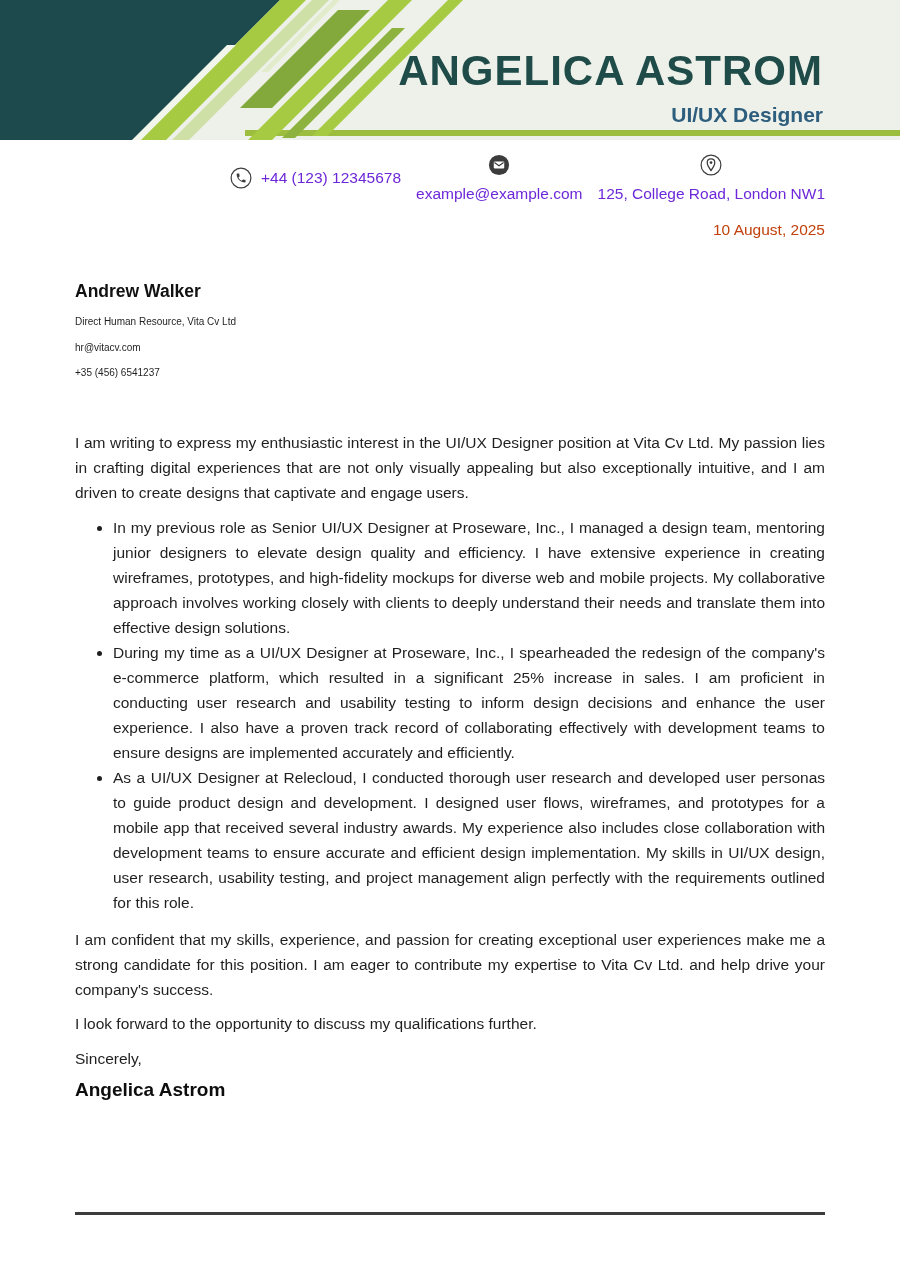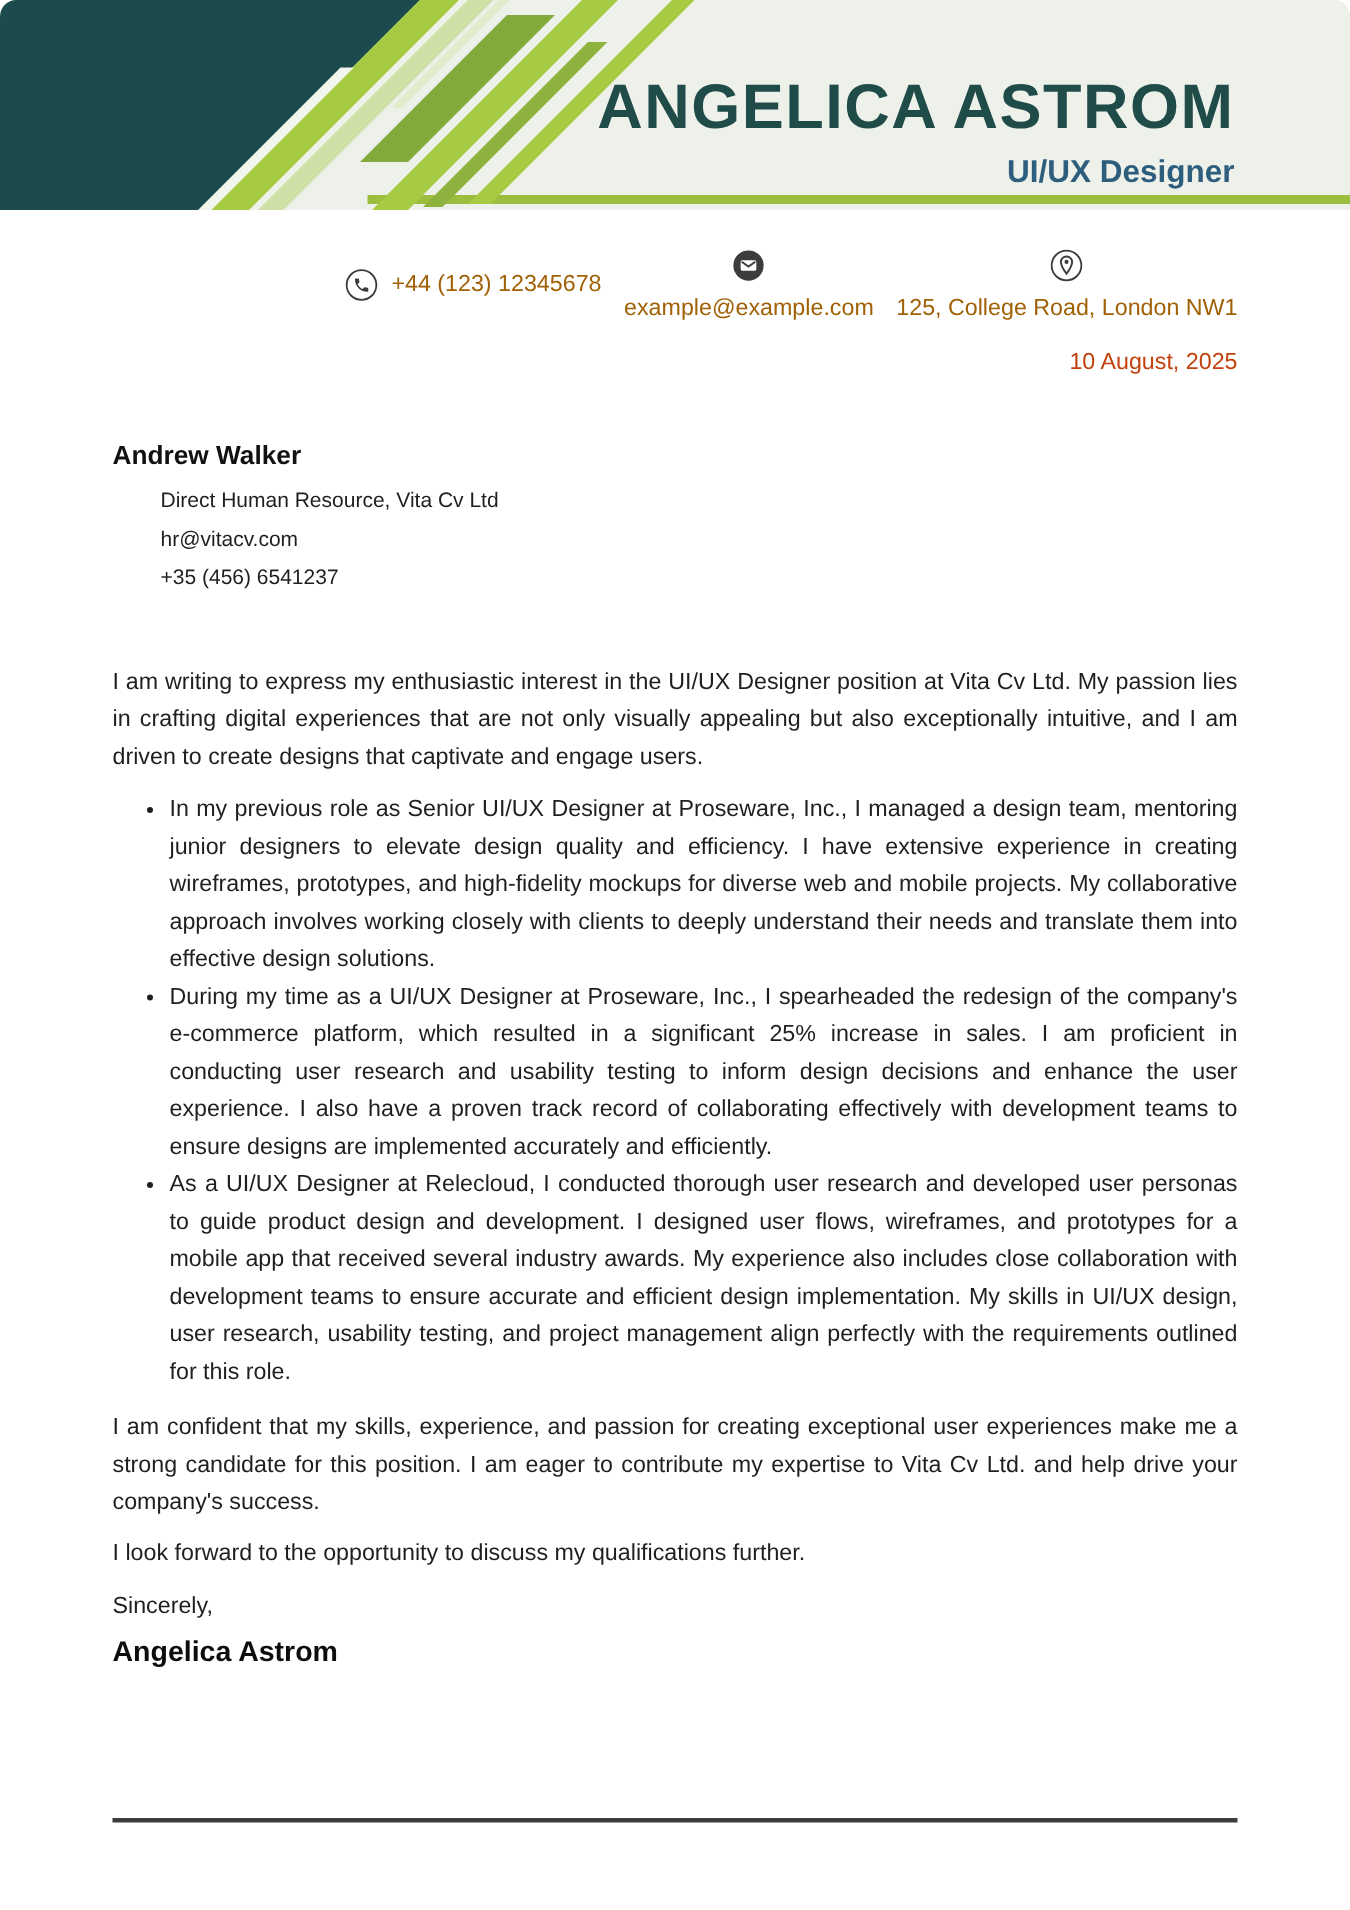--- a/index.html
+++ b/index.html
@@ -8,21 +8,20 @@
     font-family: "Liberation Sans", sans-serif;
     color: #1f1f1f;
   }
   .page {
     position: relative;
     width: 900px;
     height: 1273px;
     margin: 0 auto;
     background: #ffffff;
     overflow: hidden;
-    border-radius: 11px;
   }
 
   
   .header {
     position: relative;
     width: 900px;
     height: 140px;
     background: #edf1e9;
   }
   .header svg.deco { position: absolute; inset: 0; display: block; }
@@ -43,28 +42,28 @@
     right: 77px;
     font-size: 21px;
     font-weight: 700;
     color: #2e5e7d;
     line-height: 1;
     white-space: nowrap;
   }
 
   
   .contact-row {
-    margin-top: 38px;
+    margin-top: 26px;
     padding-right: 75px;
     display: flex;
     justify-content: flex-end;
     align-items: center;
     gap: 8px;
     font-size: 15.5px;
-    color: #a16207;
+    color: #6d28d9;
     height: 24px;
   }
   .contact-item { display: flex; align-items: center; gap: 9px; }
   .contact-item + .contact-item { margin-left: 7px; flex-direction: column; }
   .cicon { display: inline-flex; width: 22px; height: 22px; }
 
   
   .date-line {
     margin-top: 28px;
     padding-right: 75px;
@@ -79,24 +78,23 @@
     margin-right: 75px;
   }
   .recipient-name {
     font-size: 17.5px;
     font-weight: 700;
     color: #111111;
     line-height: 22px;
     margin-bottom: 7px;
   }
   .recipient-line {
-    font-size: 14px;
+    font-size: 10px;
     line-height: 25.5px;
     color: #1f1f1f;
-    margin-left: 32px;
   }
 
   
   .letter-body {
     margin: 44px 75px 0 75px;
     font-size: 15.5px;
     line-height: 25px;
     color: #1f1f1f;
   }
   .letter-body p.justify { text-align: justify; }

